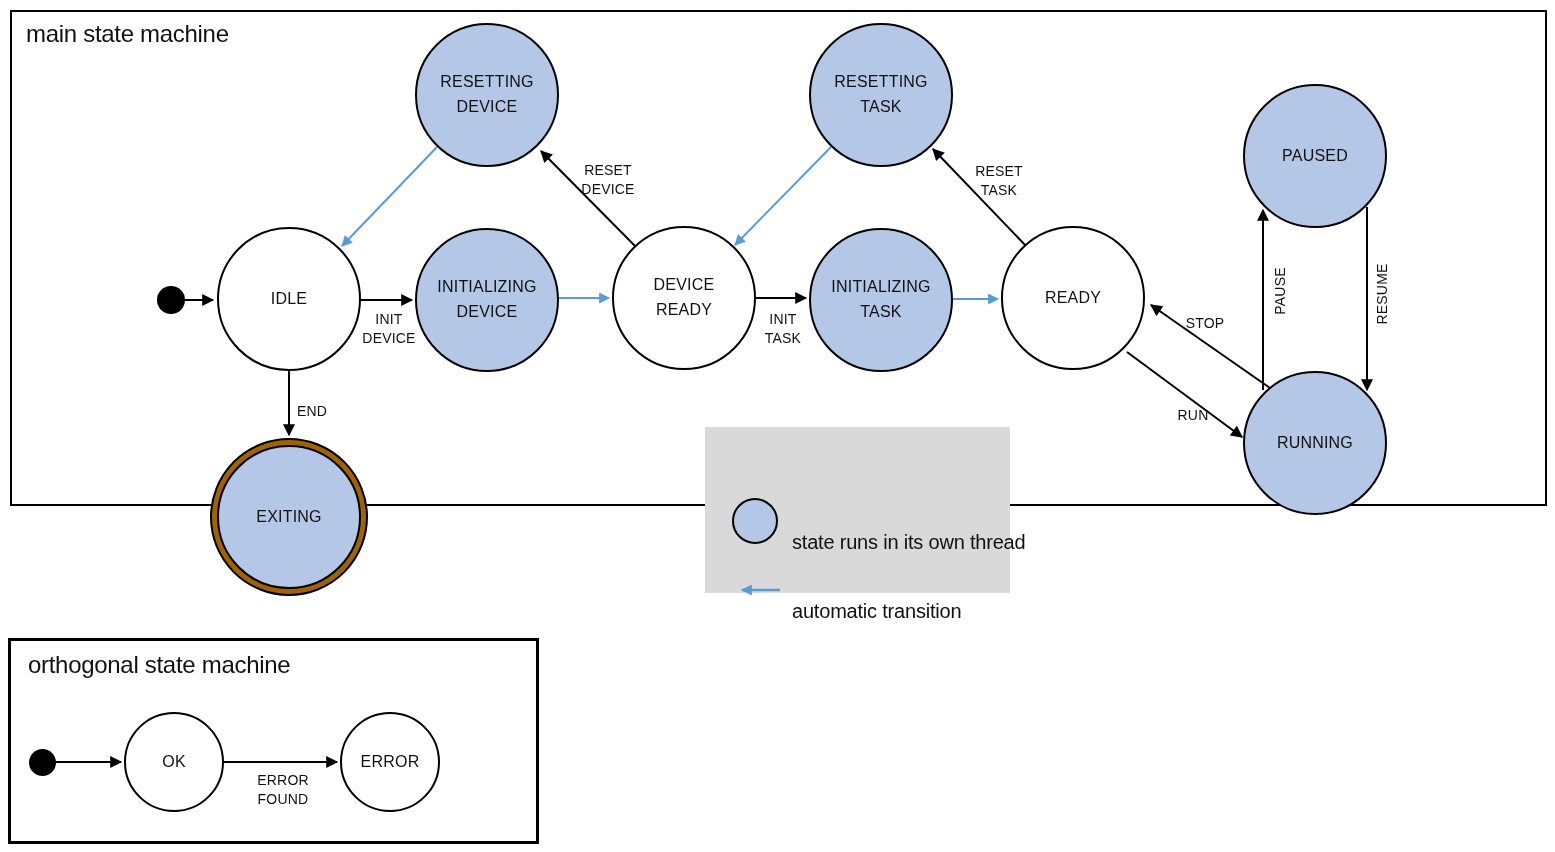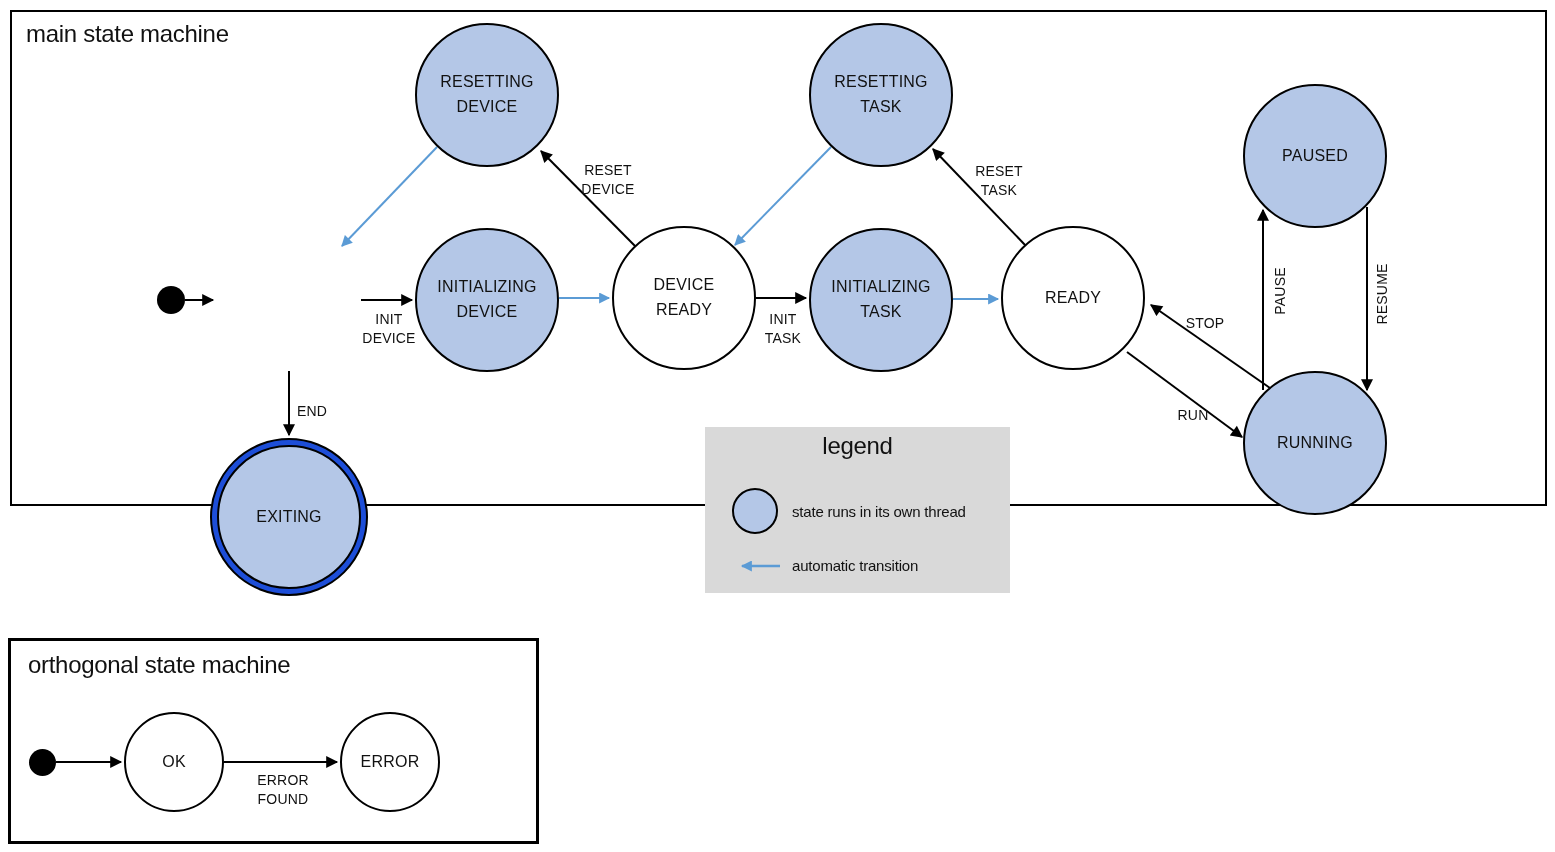--- a/index.html
+++ b/index.html
@@ -51,21 +51,21 @@
   }
   .state.threaded { background: #b4c7e7; }
   .state.small { width: 100px; height: 100px; }
 
   .final-outer {
     position: absolute;
     width: 158px;
     height: 158px;
     border: 2px solid #000000;
     border-radius: 50%;
-    background: #1d4ed8;
+    background: #a16207;
   }
   .final-outer .state { left: 5px; top: 5px; }
 
   .initial-dot {
     position: absolute;
     background: #000000;
     border-radius: 50%;
   }
 
   .edge-label {
@@ -103,21 +103,21 @@
   .legend-row.row-thread { top: 61px; }
   .legend-row.row-auto { top: 130px; }
   .legend-icon-col { width: 60px; display: flex; align-items: center; }
   .legend-circle {
     width: 46px; height: 46px;
     border: 2px solid #000000;
     border-radius: 50%;
     background: #b4c7e7;
     display: inline-block;
   }
-  .legend-label { font-size: 15px; letter-spacing: -0.2px; white-space: nowrap; }
+  .legend-label { font-size: 20px; letter-spacing: -0.2px; white-space: nowrap; margin-top: 43px; }
 </style>
 </head>
 <body>
 
 <div class="canvas">
 
   <div class="frame main-frame">
     <div class="frame-title">main state machine</div>
   </div>
   <div class="frame ortho-frame">
@@ -147,20 +147,21 @@
     <line x1="56" y1="762" x2="121" y2="762" stroke="#000" stroke-width="2" marker-end="url(#ah-black)"></line>
     <line x1="224" y1="762" x2="337" y2="762" stroke="#000" stroke-width="2" marker-end="url(#ah-black)"></line>
 
     <line x1="559" y1="298" x2="609" y2="298" stroke="#5b9bd5" stroke-width="2" marker-end="url(#ah-blue)"></line>
     <line x1="437" y1="147" x2="342" y2="246" stroke="#5b9bd5" stroke-width="2" marker-end="url(#ah-blue)"></line>
     <line x1="953" y1="299" x2="998" y2="299" stroke="#5b9bd5" stroke-width="2" marker-end="url(#ah-blue)"></line>
     <line x1="831" y1="147" x2="735" y2="245" stroke="#5b9bd5" stroke-width="2" marker-end="url(#ah-blue)"></line>
   </svg>
 
   <div class="initial-dot" style="left:157px; top:286px; width:28px; height:28px;"></div>
+  <div class="state" style="left:217px; top:227px;">IDLE</div>
   <div class="state threaded" style="left:415px; top:23px;">RESETTING
 DEVICE</div>
   <div class="state threaded" style="left:415px; top:228px;">INITIALIZING
 DEVICE</div>
   <div class="state" style="left:612px; top:226px;">DEVICE
 READY</div>
   <div class="state threaded" style="left:809px; top:23px;">RESETTING
 TASK</div>
   <div class="state threaded" style="left:809px; top:228px;">INITIALIZING
 TASK</div>
@@ -179,21 +180,20 @@
 TASK</div>
   <div class="edge-label" style="left:999px; top:181px;">RESET
 TASK</div>
   <div class="edge-label" style="left:1205px; top:323px;">STOP</div>
   <div class="edge-label" style="left:1193px; top:415px;">RUN</div>
   <div class="edge-label vertical" style="left:1280px; top:291px;">PAUSE</div>
   <div class="edge-label vertical" style="left:1382px; top:294px;">RESUME</div>
   <div class="edge-label" style="left:312px; top:411px;">END</div>
 
   <div class="legend">
-    <div class="legend-title">legend</div>
     <div class="legend-row row-thread">
       <span class="legend-icon-col">
           <span class="legend-circle"></span>
         </span>
       <span class="legend-label">state runs in its own thread</span>
     </div>
     <div class="legend-row row-auto">
       <span class="legend-icon-col">
         <svg width="50" height="16" viewBox="0 0 50 16">
           <line x1="48" y1="8" x2="10" y2="8" stroke="#5b9bd5" stroke-width="2.5" marker-end="url(#ah-blue)"></line>

